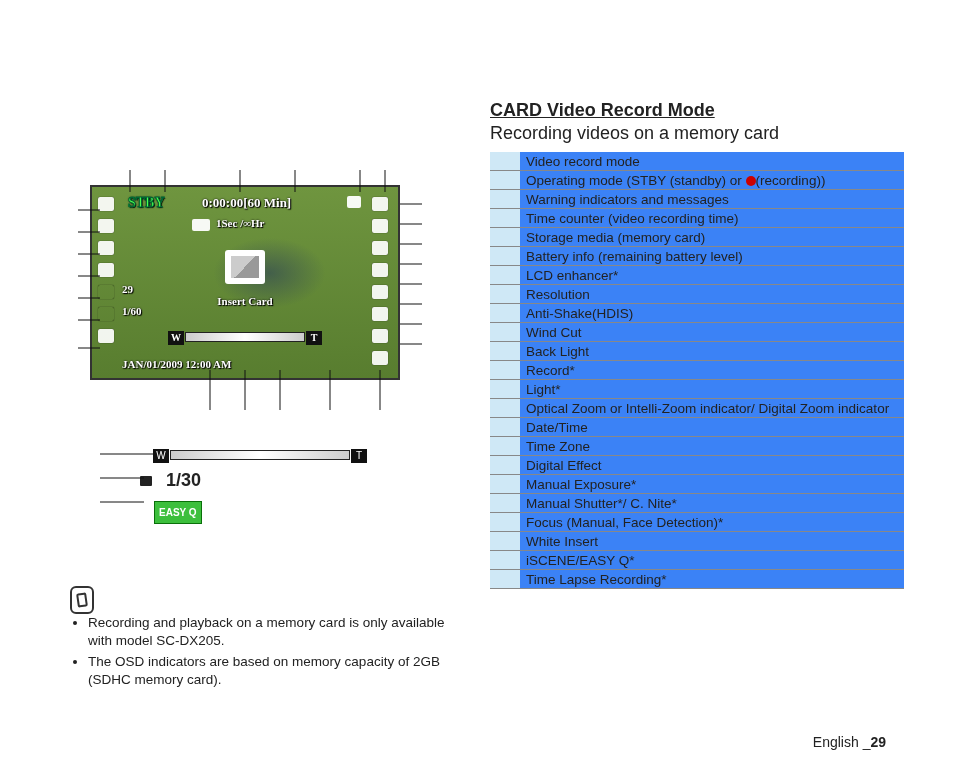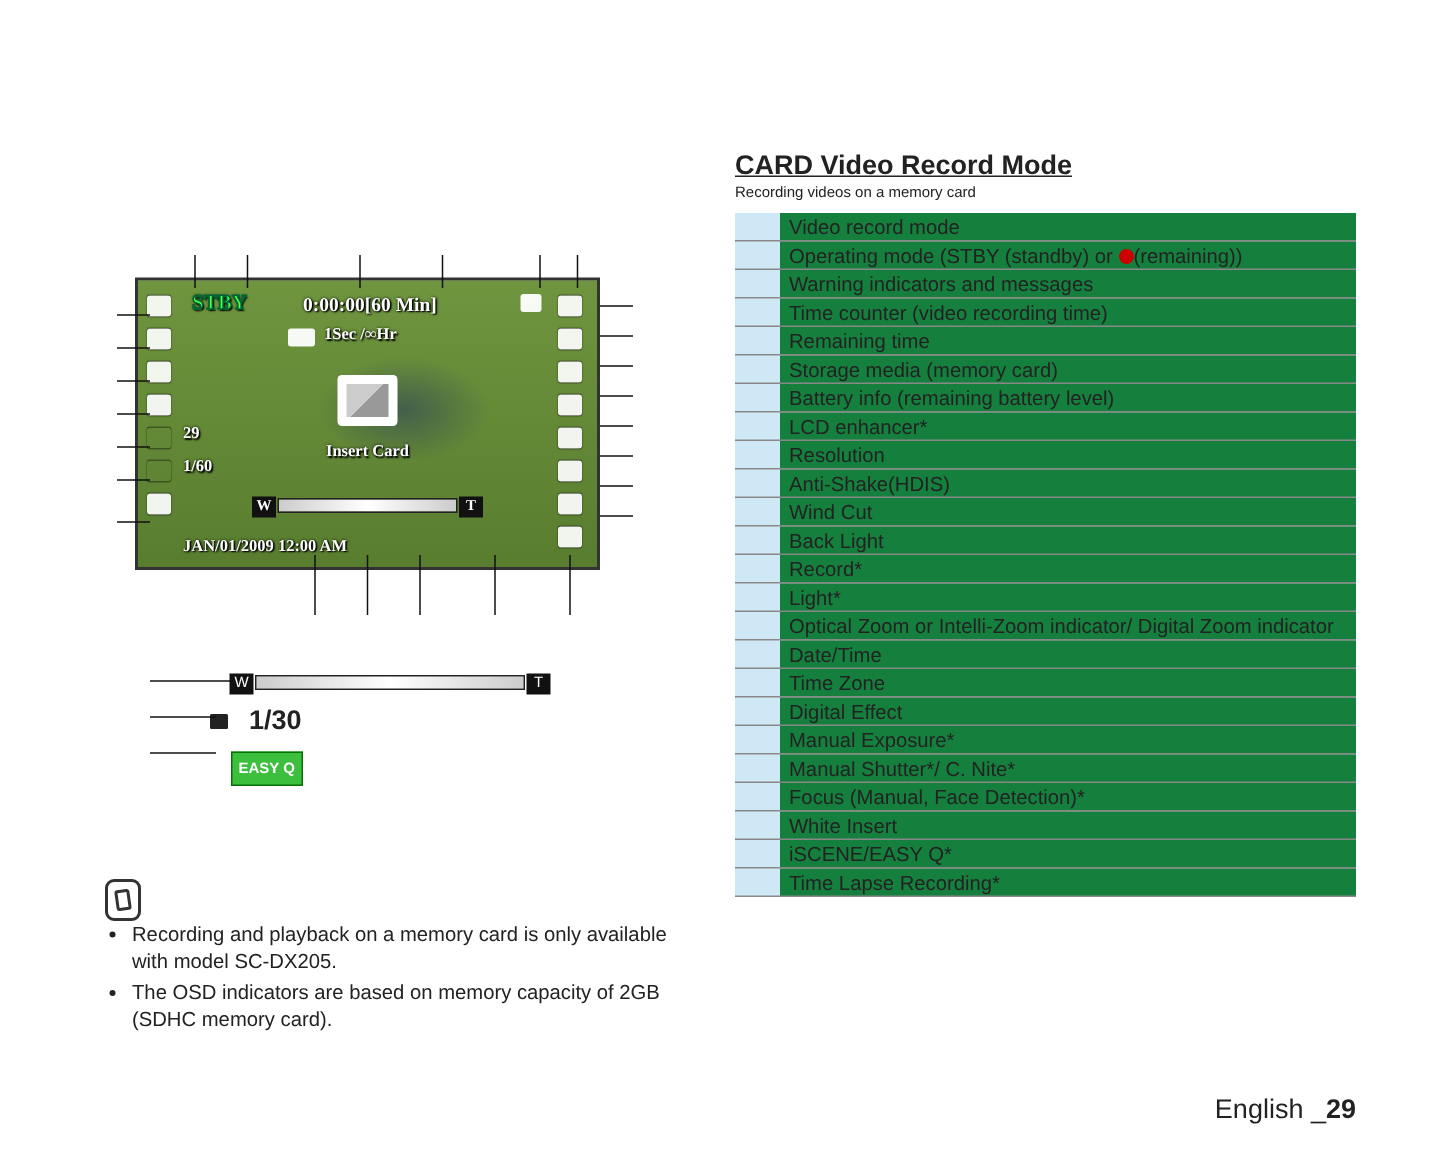--- a/index.html
+++ b/index.html
@@ -24,39 +24,39 @@
     flex: 1;
     padding-left: 10px;
   }
   .section-title {
     font-size: 18px;
     font-weight: bold;
     text-decoration: underline;
     margin-bottom: 2px;
   }
   .section-sub {
-    font-size: 10px;
+    font-size: 18px;
     margin-bottom: 8px;
   }
   .ref-table {
     border-collapse: collapse;
     width: 100%;
     font-size: 13.5px;
   }
   .ref-table td {
     padding: 1.5px 6px;
     vertical-align: middle;
   }
   .ref-table tr { border-bottom: 1px solid #888; }
   .ref-table td.num {
     width: 30px;
     background: #cfe8f6;
     text-align: center;
   }
-  .ref-table td.desc { background: #15803d; }
+  .ref-table td.desc { background: #3b82f6; }
 
   
   .lcd-wrap {
     margin-top: 85px;
     margin-left: 20px;
     width: 340px;
     font-family: Liberation Serif, serif;
   }
   .lcd {
     width: 310px;
@@ -173,23 +173,23 @@
     position:absolute; left:5px; top:5px; right:5px; bottom:5px;
     border:2px solid #333;
     border-radius: 2px;
     transform: rotate(-8deg);
   }
   .notes ul { list-style: disc; padding-left: 18px; }
   .notes li { margin-bottom: 4px; }
 
   .footer {
     position: absolute;
-    right: 50px;
+    right: 68px;
     bottom: 16px;
-    font-size: 18px;
+    font-size: 14px;
   }
   .footer .pg { font-weight: bold; }
 
   
   .osd-l, .osd-r { position:absolute; top:10px; width:20px; }
   .osd-l { left:6px; }
   .osd-r { right:6px; }
   .osd-l span, .osd-r span {
     display:block; width:16px; height:14px; margin-bottom:8px;
     background:#fff; border-radius:2px; opacity:.92;
@@ -312,33 +312,29 @@
   <div class="section-sub">Recording videos on a memory card</div>
 
   <table class="ref-table">
     <tbody id="ref-body">
         <tr>
           <td class="num"></td>
           <td class="desc">Video record mode</td>
         </tr>
         <tr>
           <td class="num"></td>
-          <td class="desc"><span>Operating mode (STBY (standby) or </span><span class="rec-dot"></span><span>(remaining))</span></td>
+          <td class="desc"><span>Operating mode (STBY (standby) or </span><span class="rec-dot"></span><span>(recording))</span></td>
         </tr>
         <tr>
           <td class="num"></td>
           <td class="desc">Warning indicators and messages</td>
         </tr>
         <tr>
           <td class="num"></td>
           <td class="desc">Time counter (video recording time)</td>
-        </tr>
-        <tr>
-          <td class="num"></td>
-          <td class="desc">Remaining time</td>
         </tr>
         <tr>
           <td class="num"></td>
           <td class="desc">Storage media (memory card)</td>
         </tr>
         <tr>
           <td class="num"></td>
           <td class="desc">Battery info (remaining battery level)</td>
         </tr>
         <tr>

